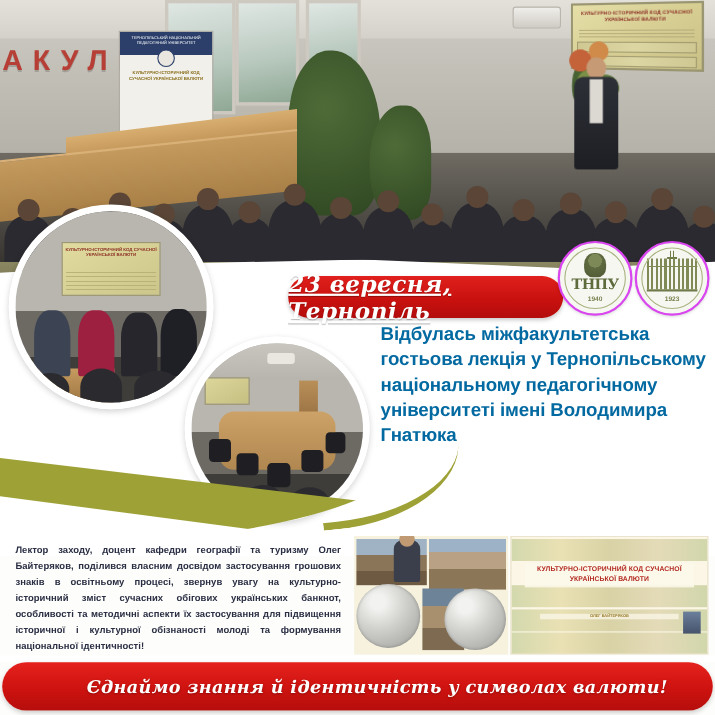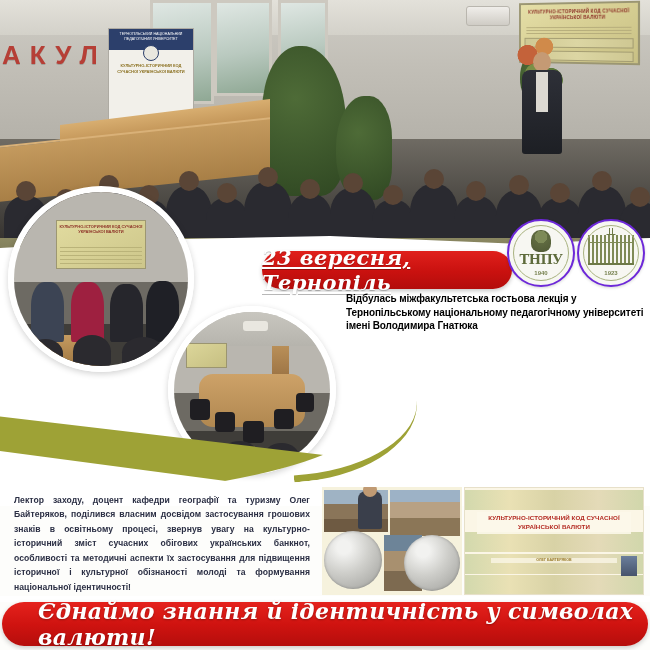--- a/index.html
+++ b/index.html
@@ -180,21 +180,21 @@
     letter-spacing: .4px;
     text-shadow: 0 1px 1px rgba(0,0,0,.28);
     text-decoration: underline;
   }
 
   
   .seals { position: absolute; left: 505px; top: 216px; width: 142px; height: 74px; }
   .seal {
     position: absolute; width: 68px; height: 68px; border-radius: 50%;
     background: #f7f7f2;
-    border: 2px solid #6d28d9;
+    border: 2px solid #d946ef;
     box-shadow: 0 1px 3px rgba(0,0,0,.16);
     overflow: hidden;
   }
   .seal::after {
     content: ""; position: absolute; inset: 4px;
     border-radius: 50%; border: 1px solid #a8b27f;
   }
   .seal-1 { left: 2px; top: 3px; }
   .seal-2 { left: 72px; top: 3px; }
   .seal-portrait {
@@ -224,22 +224,22 @@
     position: absolute; left: 50%; transform: translateX(-50%);
     top: 7px; width: 9px; height: 10px;
     background:
       linear-gradient(90deg, transparent 0 33%, #6e7a48 33% 40%, transparent 40% 60%, #6e7a48 60% 67%, transparent 67%),
       linear-gradient(180deg, transparent 0 60%, #6e7a48 60% 72%, transparent 72%);
   }
 
   
   .headline {
     position: absolute; left: 346px; top: 292px; width: 300px;
-    font-weight: 700; font-size: 10px; line-height: 1.36;
-    color: #000000;
+    font-weight: 700; font-size: 17px; line-height: 1.36;
+    color: #0369a1;
     letter-spacing: -.1px;
   }
   
   .bigtitle {
     position: absolute; left: 348px; top: 371px; width: 300px;
     font-weight: 700; font-size: 22.6px; line-height: 1.16;
     color: #9a8c4b;
     letter-spacing: -.6px;
   }
 
@@ -413,21 +413,21 @@
     position: absolute; left: 2px; bottom: 4px;
     width: 646px; height: 44px;
     background: linear-gradient(180deg,#e5221d 0%, #cf1310 52%, #b50e0c 100%);
     border-radius: 22px;
     display: flex; align-items: center; justify-content: center;
     box-shadow: 0 2px 5px rgba(0,0,0,.2);
   }
   .bottom-banner span {
     font-family: "DejaVu Serif", serif;
     font-style: italic; font-weight: 700;
-    font-size: 22px; color: #ffffff;
+    font-size: 16px; color: #ffffff;
     letter-spacing: .3px;
     text-shadow: 0 1px 2px rgba(0,0,0,.3);
     margin-left: 36px;
   }
   .white-gap {
     position: absolute; left: 0; bottom: 48px; width: 650px; height: 6px;
     background: #ffffff;
   }
 </style>
 </head>

